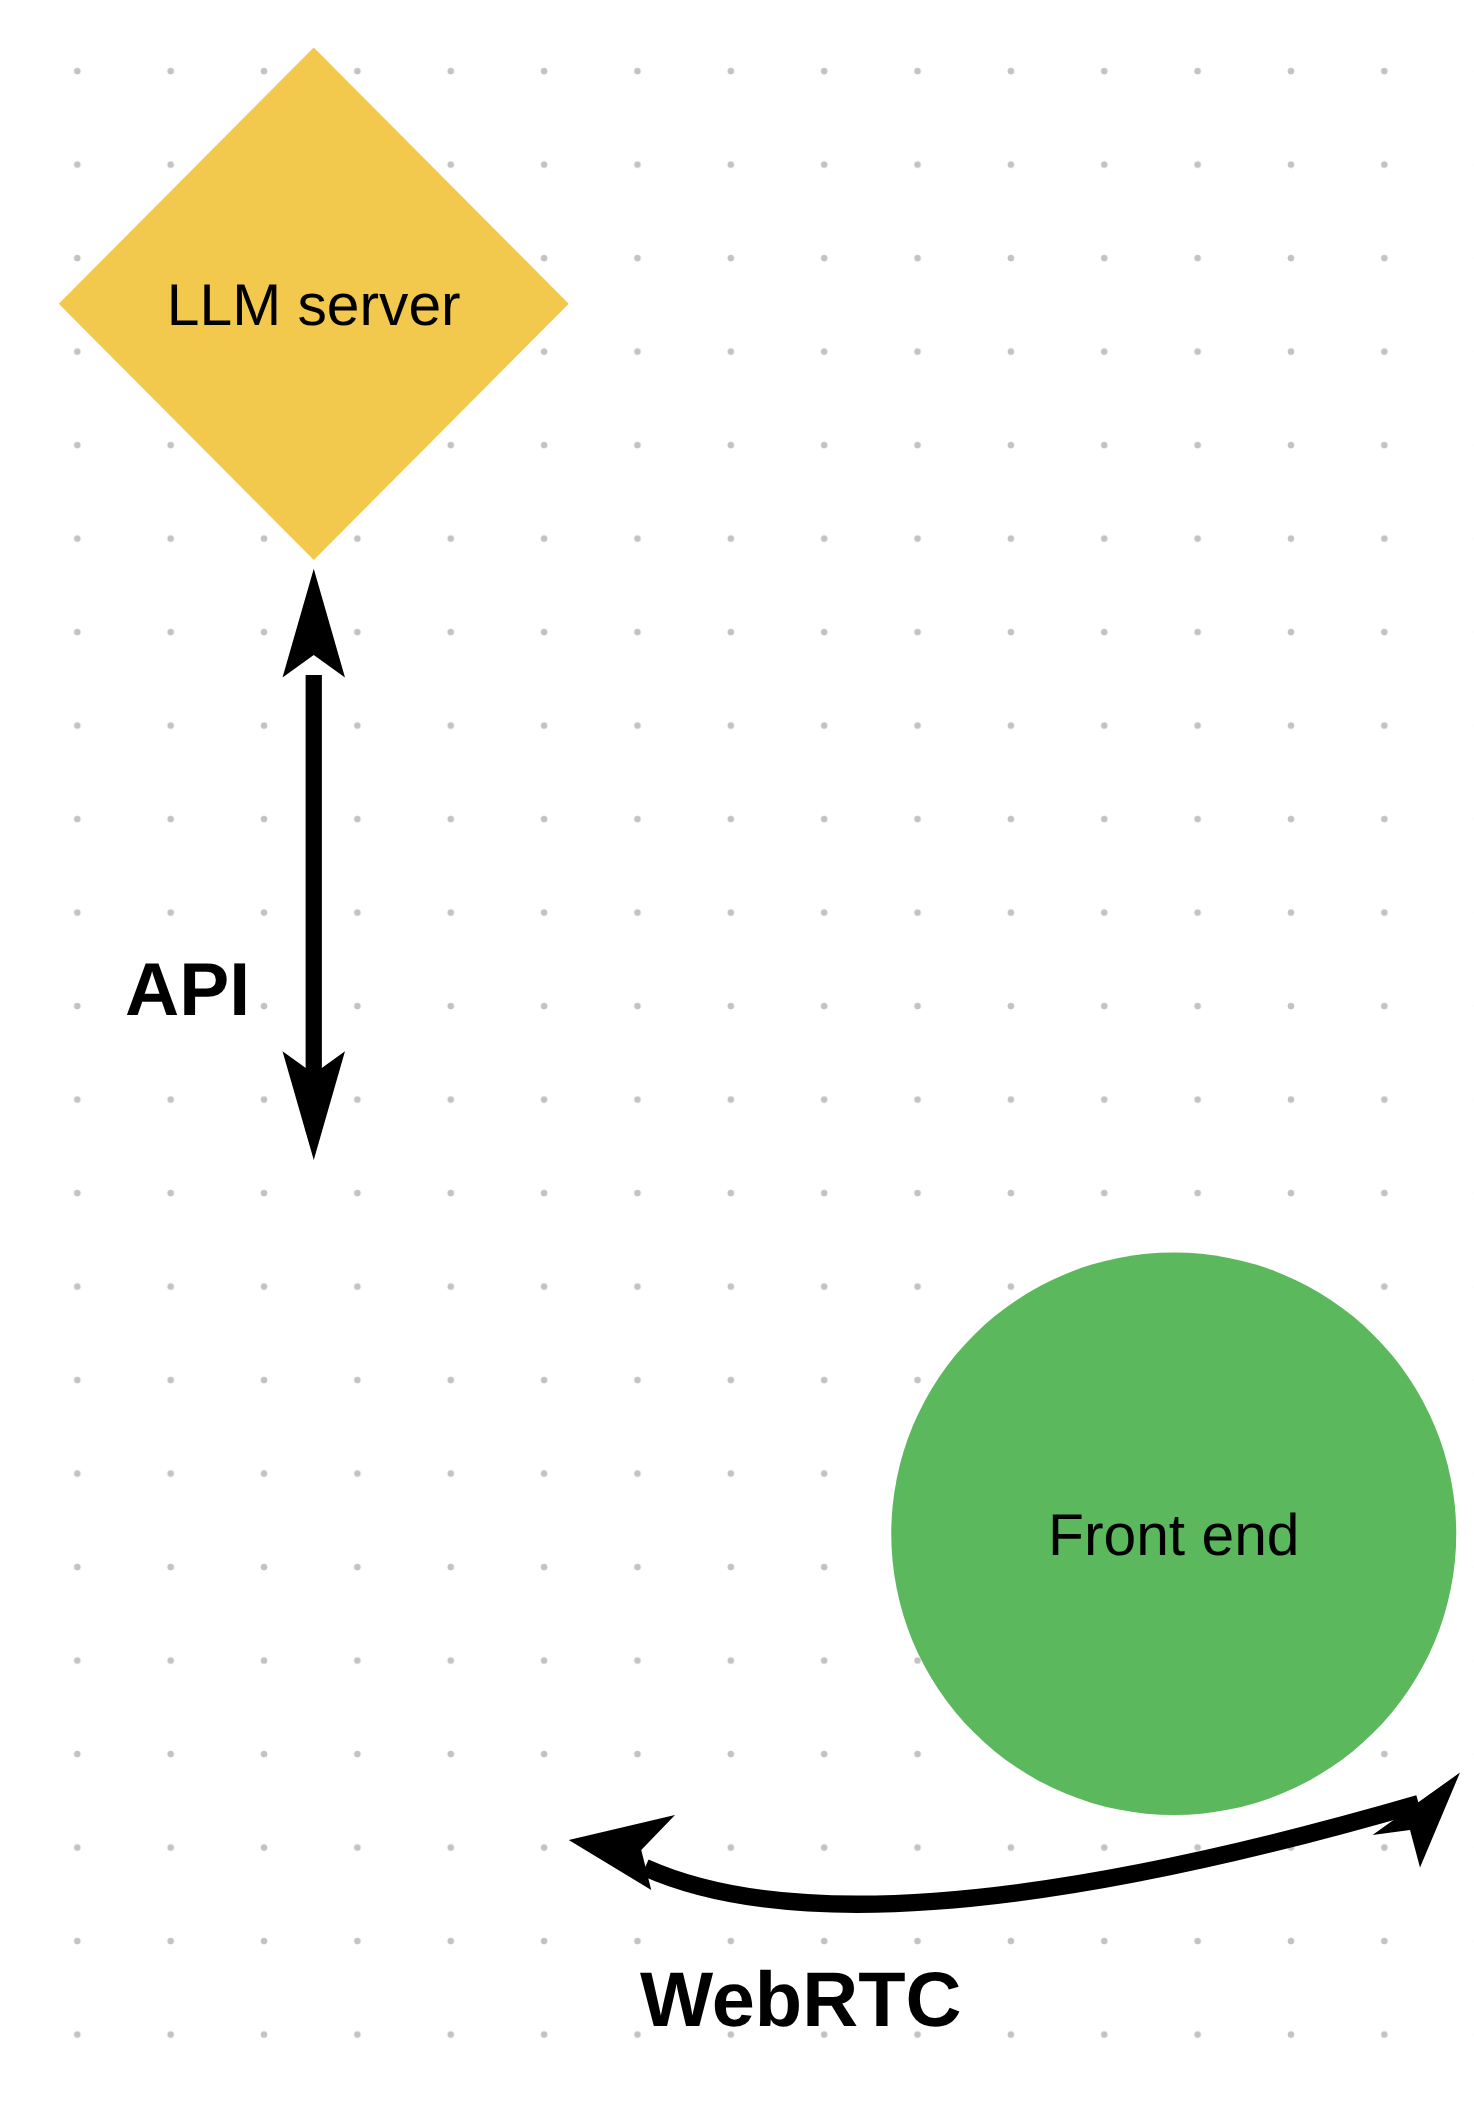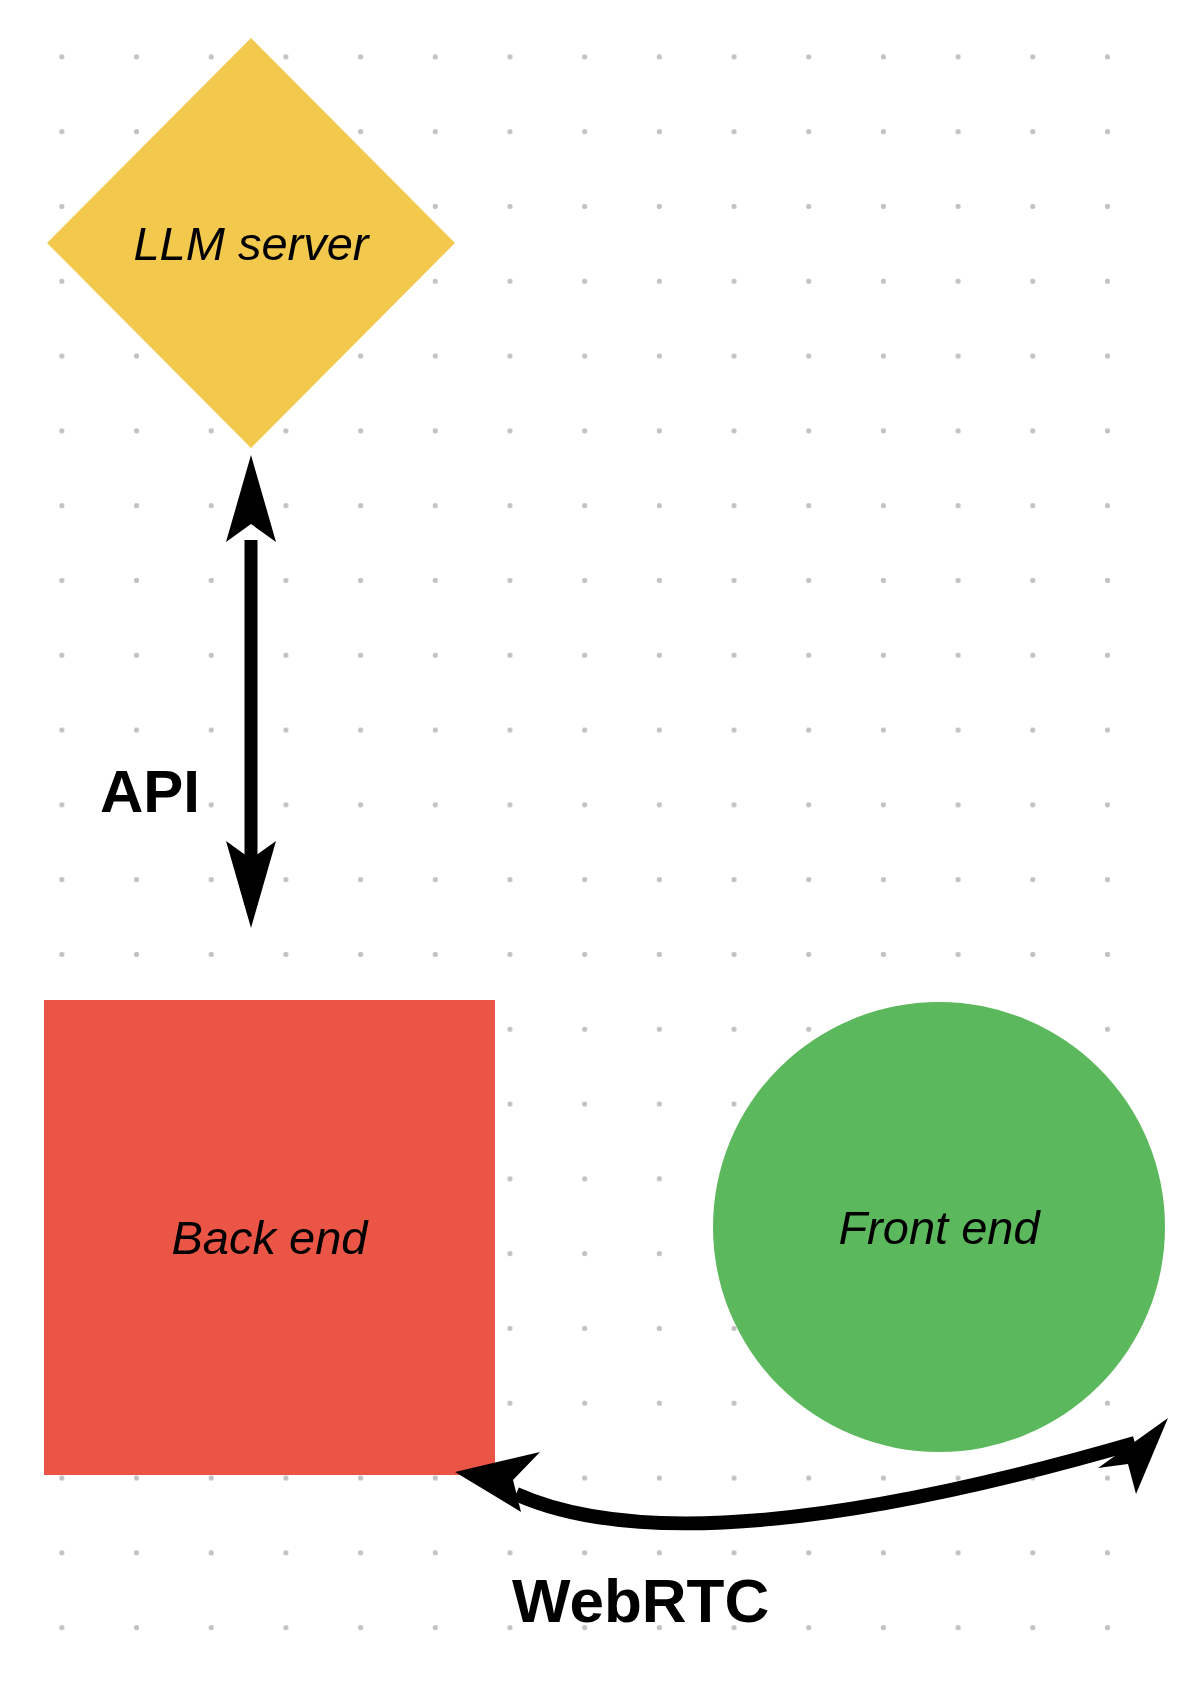--- a/index.html
+++ b/index.html
@@ -16,21 +16,20 @@
     height: 1697px;
     background-color: #ffffff;
     background-image: radial-gradient(circle, #c3c3c3 2.6px, rgba(255,255,255,0) 2.9px);
     background-size: 74.7px 74.8px;
     background-position: 24.5px 19.5px;
     overflow: hidden;
   }
   .shape-layer {
     position: absolute;
     inset: 0;
-    font-style: italic;
   }
   
   .diamond {
     position: absolute;
     left: 47px;
     top: 38px;
     width: 408px;
     height: 410px;
     display: flex;
     align-items: center;
@@ -121,23 +120,20 @@
 
 <div id="canvas">
 
   <div class="shape-layer">
 
     <div class="diamond">
       <div class="fill"></div>
       <span class="caption">LLM server</span>
     </div>
 
-    <div class="square">
-      <span class="caption">Back end</span>
-    </div>
 
     <div class="circle">
       <span class="caption">Front end</span>
     </div>
 
   </div>
 
   <svg class="connectors" viewBox="0 0 1179 1697">
 
     <g>

